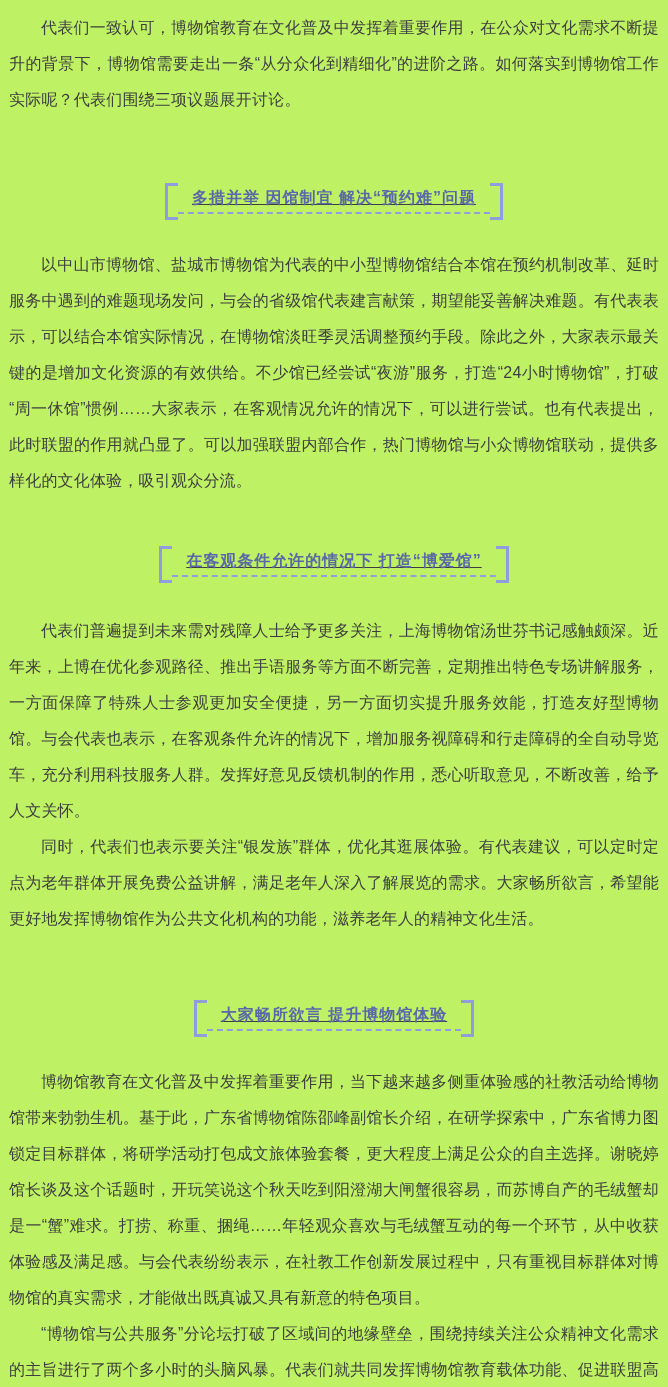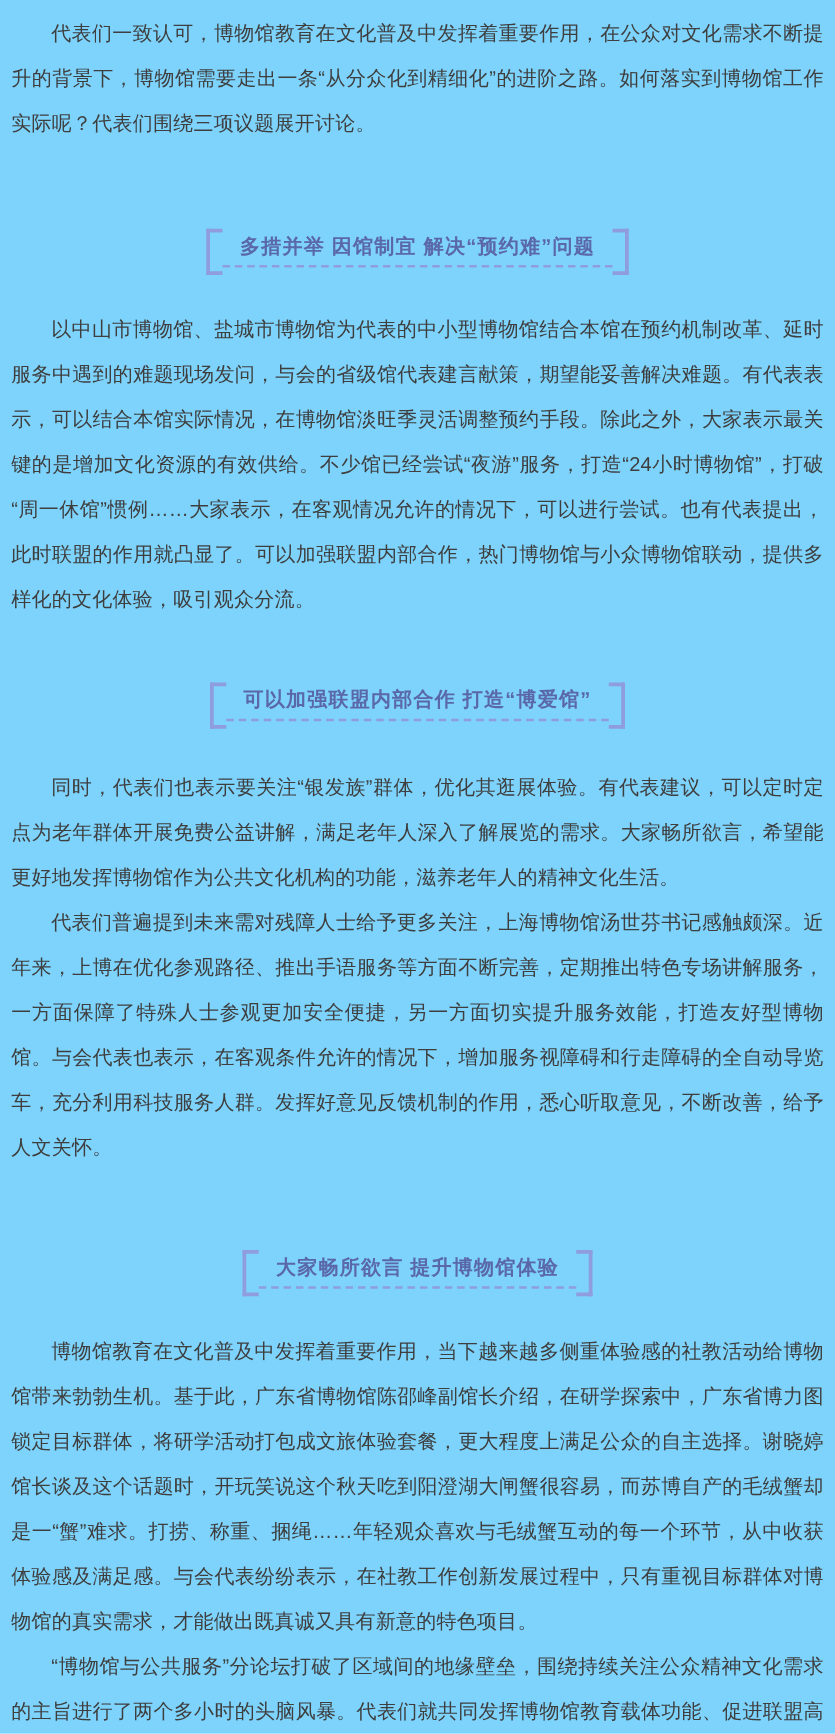--- a/index.html
+++ b/index.html
@@ -10,40 +10,41 @@
   .article {
     width: 668px;
     height: 1387px;
     box-sizing: border-box;
     padding: 10px 9px 0;
     overflow: hidden;
     font-family: "Liberation Sans", "DejaVu Sans", sans-serif;
     color: #3e3e3e;
     font-size: 16px;
     line-height: 36px;
-    background: #7dd3fc;
+    background: #bef264;
   }
   .para {
     margin: 0;
     text-indent: 2em;
     text-align: justify;
     letter-spacing: 0.2px;
   }
   
   .heading-row {
     display: flex;
     justify-content: center;
   }
   .heading-row.sp1 { margin: 65px 0 27px; }
   .heading-row.sp2 { margin: 47px 0 30px; }
   .heading-row.sp3 { margin: 63px 0 27px; }
   .bracket-box {
     display: flex;
     align-items: stretch;
     height: 37px;
+    text-decoration: underline;
   }
   .bracket {
     width: 13px;
     box-sizing: border-box;
   }
   .bracket.left {
     border-left: 3px solid #8f9dde;
     border-top: 3px solid #8f9dde;
     border-bottom: 3px solid #8f9dde;
   }
@@ -80,27 +81,27 @@
       <span class="heading-text">多措并举 因馆制宜 解决“预约难”问题</span>
       <span class="bracket right"></span>
     </div>
   </div>
 
   <p class="para">以中山市博物馆、盐城市博物馆为代表的中小型博物馆结合本馆在预约机制改革、延时服务中遇到的难题现场发问，与会的省级馆代表建言献策，期望能妥善解决难题。有代表表示，可以结合本馆实际情况，在博物馆淡旺季灵活调整预约手段。除此之外，大家表示最关键的是增加文化资源的有效供给。不少馆已经尝试“夜游”服务，打造“24小时博物馆”，打破“周一休馆”惯例……大家表示，在客观情况允许的情况下，可以进行尝试。也有代表提出，此时联盟的作用就凸显了。可以加强联盟内部合作，热门博物馆与小众博物馆联动，提供多样化的文化体验，吸引观众分流。</p>
 
   <div class="heading-row sp2">
     <div class="bracket-box">
       <span class="bracket left"></span>
-      <span class="heading-text">可以加强联盟内部合作 打造“博爱馆”</span>
+      <span class="heading-text">在客观条件允许的情况下 打造“博爱馆”</span>
       <span class="bracket right"></span>
     </div>
   </div>
 
+  <p class="para">代表们普遍提到未来需对残障人士给予更多关注，上海博物馆汤世芬书记感触颇深。近年来，上博在优化参观路径、推出手语服务等方面不断完善，定期推出特色专场讲解服务，一方面保障了特殊人士参观更加安全便捷，另一方面切实提升服务效能，打造友好型博物馆。与会代表也表示，在客观条件允许的情况下，增加服务视障碍和行走障碍的全自动导览车，充分利用科技服务人群。发挥好意见反馈机制的作用，悉心听取意见，不断改善，给予人文关怀。</p>
   <p class="para">同时，代表们也表示要关注“银发族”群体，优化其逛展体验。有代表建议，可以定时定点为老年群体开展免费公益讲解，满足老年人深入了解展览的需求。大家畅所欲言，希望能更好地发挥博物馆作为公共文化机构的功能，滋养老年人的精神文化生活。</p>
-  <p class="para">代表们普遍提到未来需对残障人士给予更多关注，上海博物馆汤世芬书记感触颇深。近年来，上博在优化参观路径、推出手语服务等方面不断完善，定期推出特色专场讲解服务，一方面保障了特殊人士参观更加安全便捷，另一方面切实提升服务效能，打造友好型博物馆。与会代表也表示，在客观条件允许的情况下，增加服务视障碍和行走障碍的全自动导览车，充分利用科技服务人群。发挥好意见反馈机制的作用，悉心听取意见，不断改善，给予人文关怀。</p>
 
   <div class="heading-row sp3">
     <div class="bracket-box">
       <span class="bracket left"></span>
       <span class="heading-text">大家畅所欲言 提升博物馆体验</span>
       <span class="bracket right"></span>
     </div>
   </div>
 
   <p class="para">博物馆教育在文化普及中发挥着重要作用，当下越来越多侧重体验感的社教活动给博物馆带来勃勃生机。基于此，广东省博物馆陈邵峰副馆长介绍，在研学探索中，广东省博力图锁定目标群体，将研学活动打包成文旅体验套餐，更大程度上满足公众的自主选择。谢晓婷馆长谈及这个话题时，开玩笑说这个秋天吃到阳澄湖大闸蟹很容易，而苏博自产的毛绒蟹却是一“蟹”难求。打捞、称重、捆绳……年轻观众喜欢与毛绒蟹互动的每一个环节，从中收获体验感及满足感。与会代表纷纷表示，在社教工作创新发展过程中，只有重视目标群体对博物馆的真实需求，才能做出既真诚又具有新意的特色项目。</p>

